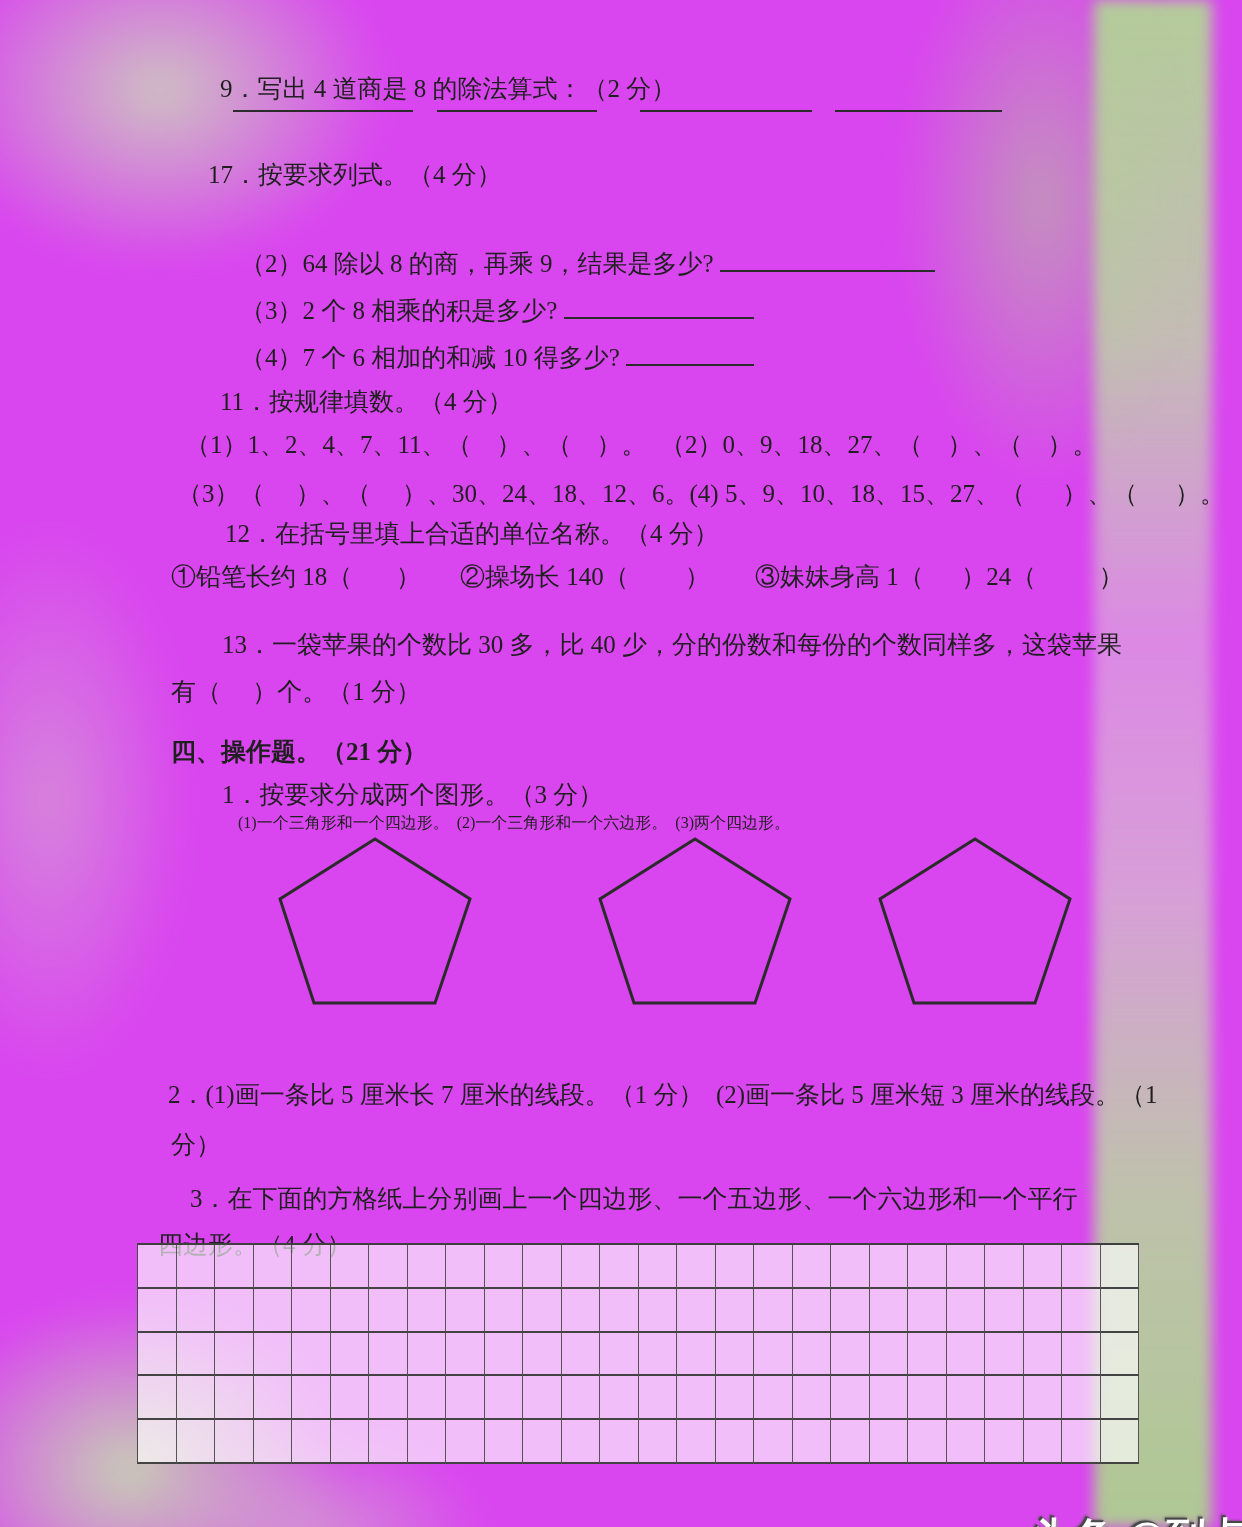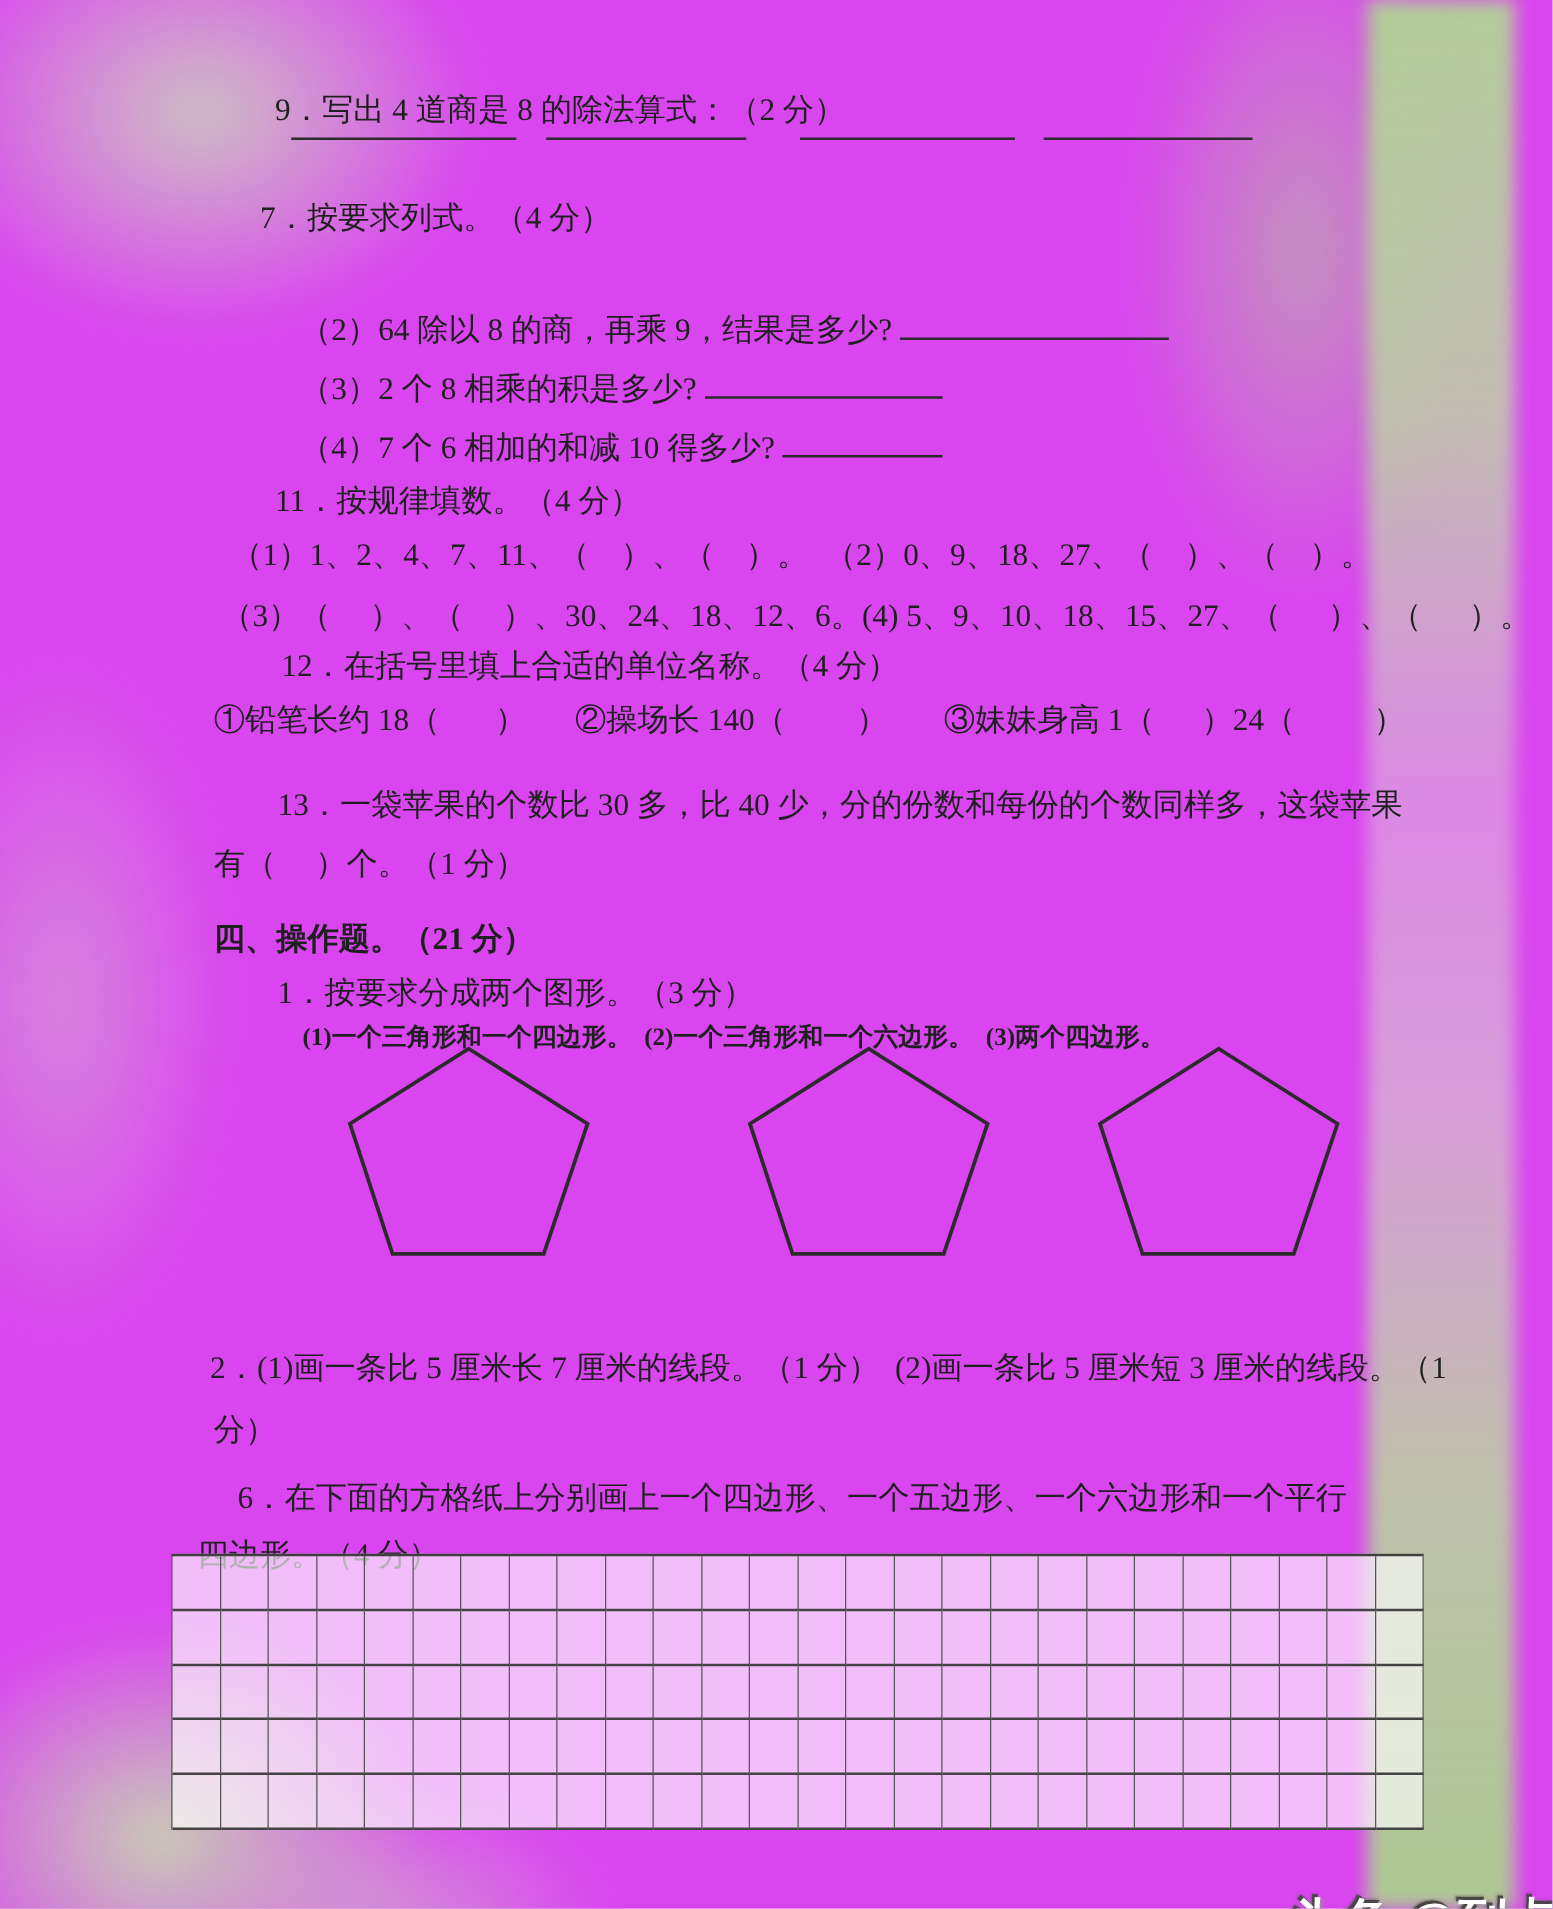--- a/index.html
+++ b/index.html
@@ -38,21 +38,21 @@
     background:radial-gradient(ellipse at center, rgba(177,209,148,0.55), rgba(177,209,148,0) 72%); }
 
   
   .t {
     position:absolute;
     font-size:25px;
     line-height:1.25;
     white-space:pre;
     color:#1f1f1f;
   }
-  .t.small { font-size:20px;font-weight:bold; }
+  .t.small { font-size:16px; }
   .t.bold { font-weight:bold; }
 
   
   .blank {
     display:inline-block;
     height:22px;
     border-bottom:2px solid #2b2b2b;
   }
   .blank-free { position:absolute; height:0; border-bottom:2px solid #2b2b2b; }
 
@@ -105,21 +105,21 @@
 
   <div class="t" style="left:195px; top:42px;">
     <span>9．写出 4 道商是 8 的除法算式：（2 分）</span>
   </div>
   <div class="blank-free" style="left:233px; top:110px; width:180px;"></div>
   <div class="blank-free" style="left:437px; top:110px; width:160px;"></div>
   <div class="blank-free" style="left:640px; top:110px; width:172px;"></div>
   <div class="blank-free" style="left:835px; top:110px; width:167px;"></div>
 
   <div class="t" style="left:183px; top:128px;">
-    <span>7．按要求列式。（4 分）</span>
+    <span>17．按要求列式。（4 分）</span>
   </div>
   <div class="t" style="left:215px; top:217px;">
     <span>（2）64 除以 8 的商，再乘 9，结果是多少? </span><span class="blank" style="width:215px;"></span>
   </div>
   <div class="t" style="left:215px; top:264px;text-align:center;">
     <span>（3）2 个 8 相乘的积是多少? </span><span class="blank" style="width:190px;"></span>
   </div>
   <div class="t" style="left:215px; top:311px;">
     <span>（4）7 个 6 相加的和减 10 得多少? </span><span class="blank" style="width:128px;"></span>
   </div>
@@ -179,21 +179,21 @@
   </svg>
 
   <div class="t" style="left:143px; top:1048px;">
     <span>2．(1)画一条比 5 厘米长 7 厘米的线段。（1 分）  (2)画一条比 5 厘米短 3 厘米的线段。（1</span>
   </div>
   <div class="t" style="left:146px; top:1098px;">
     <span>分）</span>
   </div>
 
   <div class="t" style="left:165px; top:1152px;">
-    <span>6．在下面的方格纸上分别画上一个四边形、一个五边形、一个六边形和一个平行</span>
+    <span>3．在下面的方格纸上分别画上一个四边形、一个五边形、一个六边形和一个平行</span>
   </div>
   <div class="t" style="left:133px; top:1198px;">
     <span>四边形。（4 分）</span>
   </div>
 
   <div class="drawing-grid" style="grid-template-columns: repeat(26, 1fr); grid-template-rows: repeat(5, 1fr);">
       <div class="grid-cell"></div>
       <div class="grid-cell"></div>
       <div class="grid-cell"></div>
       <div class="grid-cell"></div>

